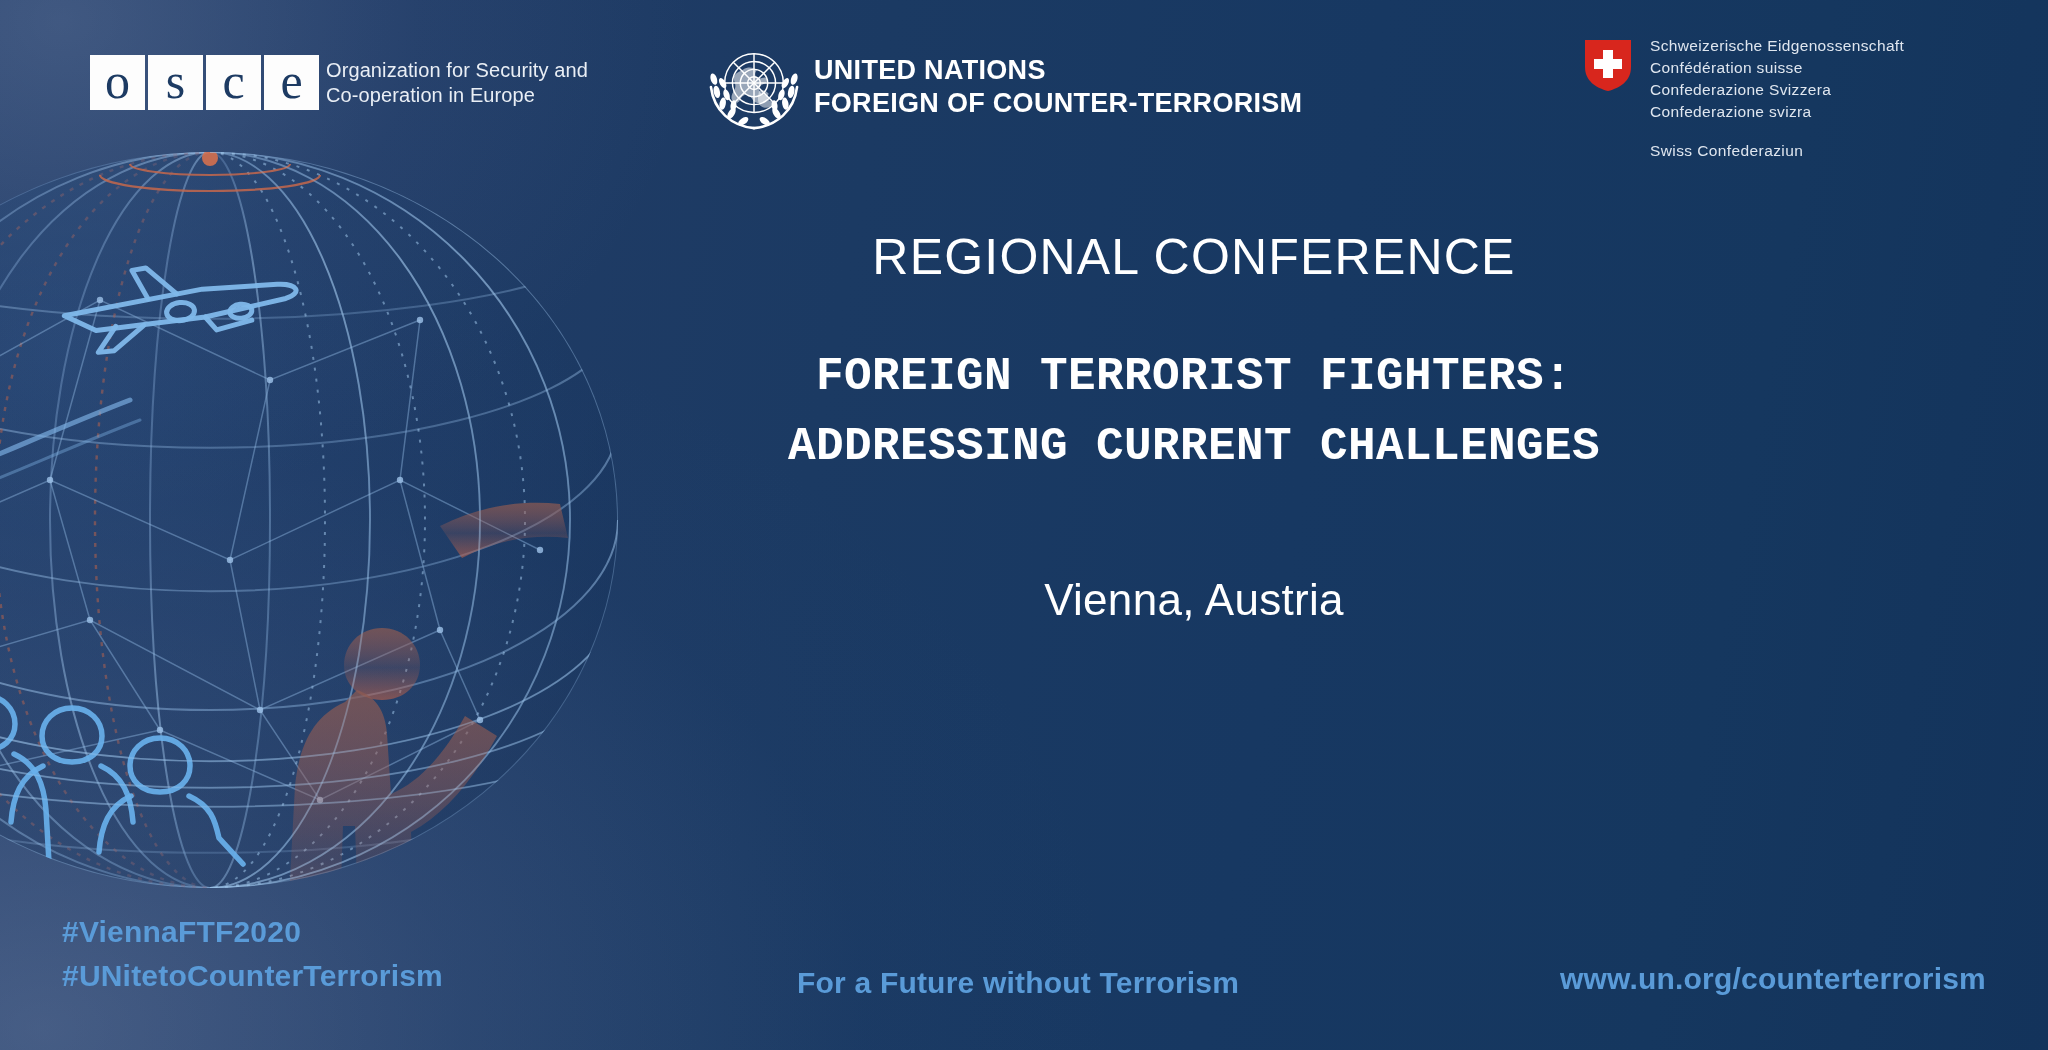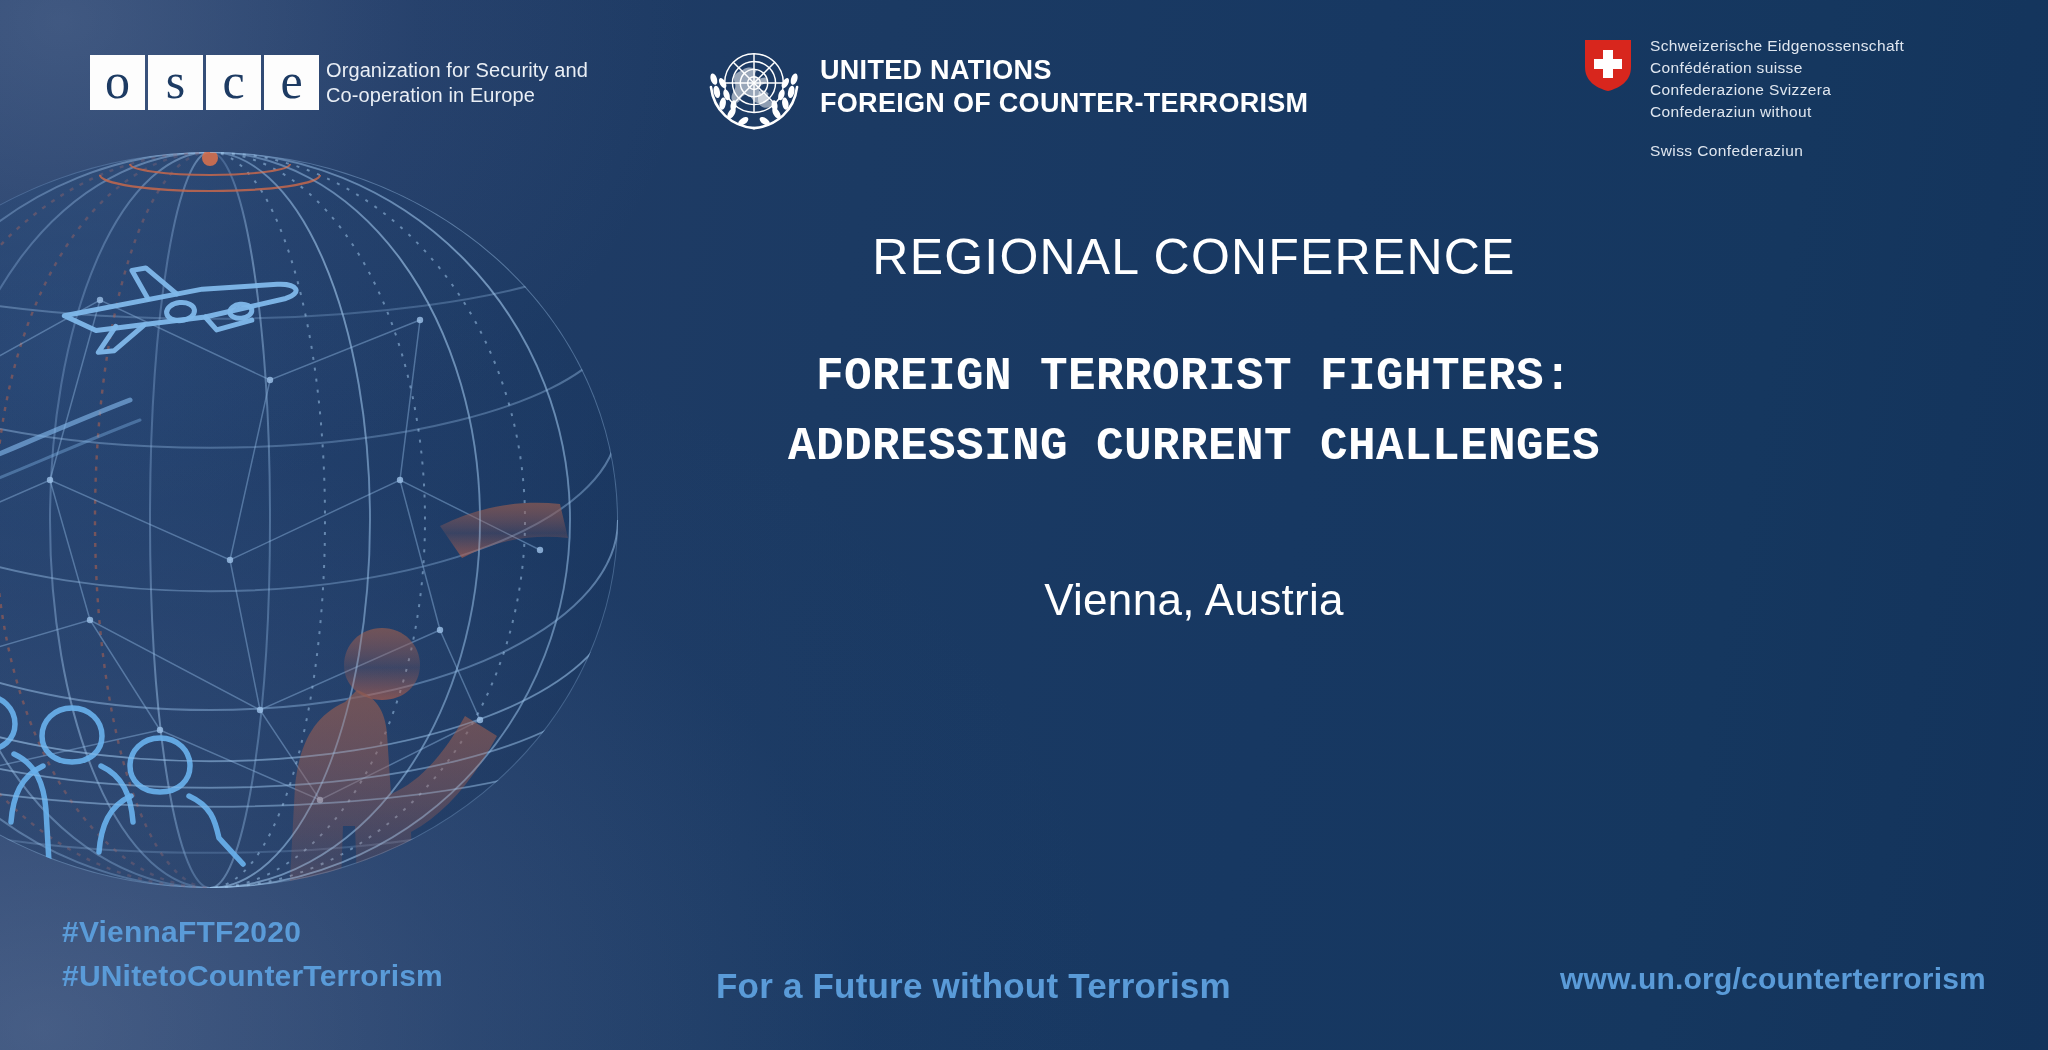--- a/index.html
+++ b/index.html
@@ -77,21 +77,21 @@
   
   .un {
     position: absolute;
     left: 700px;
     top: 40px;
     display: flex;
     align-items: center;
   }
   .un-emblem { width: 108px; height: 94px; flex: 0 0 auto; }
   .un-text {
-    margin-left: 12px;
+    margin-left: 6px;
     color: #ffffff;
     font-weight: bold;
     font-size: 27px;
     line-height: 1.22;
     letter-spacing: 0.3px;
     white-space: nowrap;
   }
 
   
   .swiss {
@@ -153,25 +153,25 @@
     left: 62px;
     top: 910px;
     color: #5a9bd8;
     font-weight: bold;
     font-size: 30px;
     line-height: 1.45;
     letter-spacing: 0.2px;
   }
   .tagline {
     position: absolute;
-    left: 716px;
+    left: 797px;
     top: 966px;
     color: #5a9bd8;
     font-weight: bold;
-    font-size: 35px;
+    font-size: 30px;
     letter-spacing: 0.2px;
     white-space: nowrap;
   }
   .weburl {
     position: absolute;
     right: 62px;
     top: 962px;
     color: #5a9bd8;
     font-weight: bold;
     font-size: 30px;
@@ -397,21 +397,21 @@
 
     <div class="swiss">
       <svg class="swiss-shield" viewBox="0 0 52 56" xmlns="http://www.w3.org/2000/svg">
         <path d="M 3 3 H 49 V 30 C 49 44 38 51 26 54 C 14 51 3 44 3 30 Z" fill="#d8261d"></path>
         <path d="M 21 13 H 31 V 22 H 40 V 32 H 31 V 41 H 21 V 32 H 12 V 22 H 21 Z" fill="#ffffff"></path>
       </svg>
       <div class="swiss-text">
         <div>Schweizerische Eidgenossenschaft</div>
         <div>Confédération suisse</div>
         <div>Confederazione Svizzera</div>
-        <div>Confederaziun without</div>
+        <div>Confederazione svizra</div>
         <div class="spacer"></div>
         <div class="swiss-en">Swiss Confederaziun</div>
       </div>
     </div>
   </div>
 
   <div class="main-copy">
     <div class="kicker">REGIONAL CONFERENCE</div>
     <div class="title">
       <div>FOREIGN TERRORIST FIGHTERS:</div>

